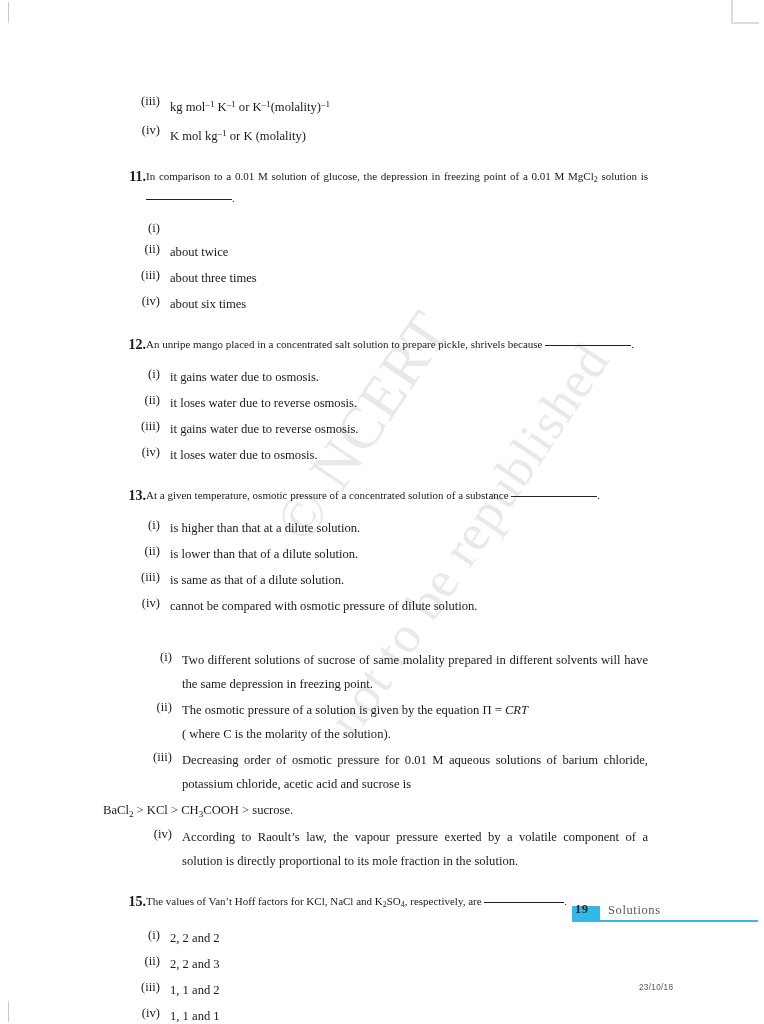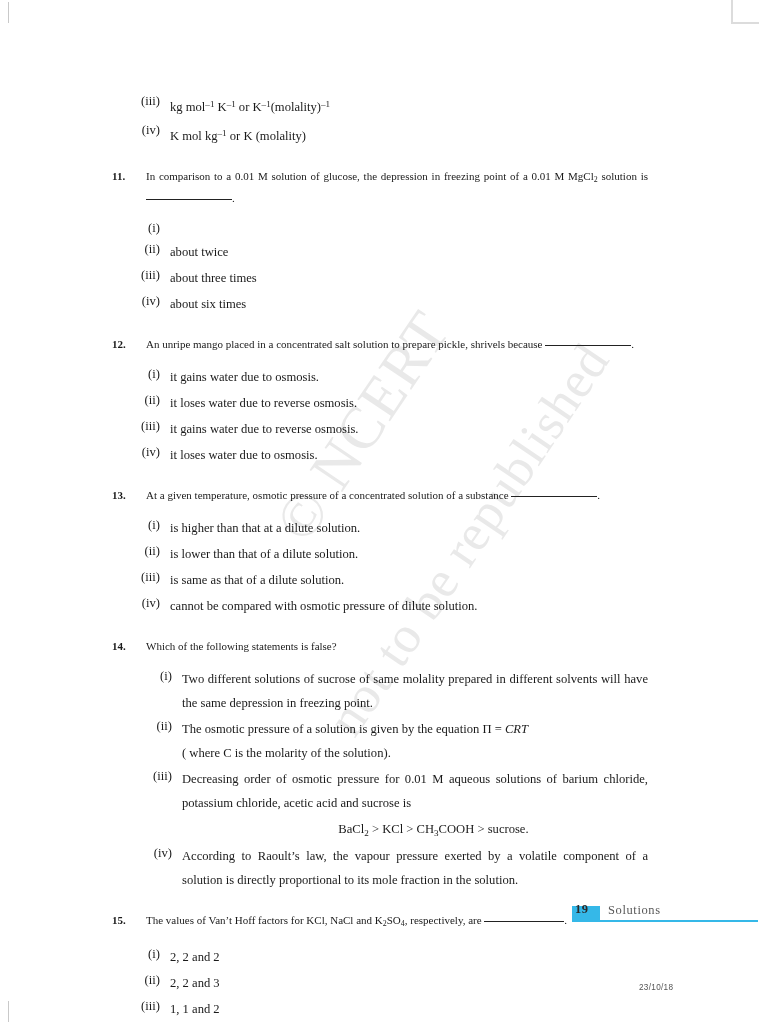--- a/index.html
+++ b/index.html
@@ -73,23 +73,23 @@
   
   .q {
     display: flex;
     align-items: flex-start;
     padding-left: 112px;
     padding-right: 116px;
   }
   .q-num {
     flex: 0 0 34px;
     font-weight: bold;
-    font-size: 11px;
+    font-size: 14px;
     line-height: 19px;
-    text-align: left;
+    text-align: right;
   }
   .q-text {
     flex: 1 1 auto;
     font-size: 11px;
     line-height: 19px;
     text-align: justify;
   }
   .q-text.nojust { text-align: left; }
 
   
@@ -134,21 +134,20 @@
   .gap-sm { height: 9px; }
   .gap-md { height: 15px; }
   .gap-lg { height: 19px; }
   .gap-xl { height: 23px; }
 
   .chem-line {
     padding-left: 103px;
     font-size: 12.6px;
     line-height: 19px;
     margin-top: 5px;
-    text-align: center;
   }
 
   
   #footer {
     position: absolute;
     left: 0;
     top: 898px;
     width: 652px;
     height: 26px;
     z-index: 3;
@@ -290,24 +289,20 @@
         </div>
         <div class="opt">
           <div class="opt-rn">(iii)</div>
           <div class="opt-text">is same as that of a dilute solution.</div>
         </div>
         <div class="opt">
           <div class="opt-rn">(iv)</div>
           <div class="opt-text">cannot be compared with osmotic pressure of dilute solution.</div>
         </div>
         <div class="gap-lg"></div>
-        <div class="q">
-          <div class="q-num">14.</div>
-          <div class="q-text nojust">Which of the following statements is false?</div>
-        </div>
         <div class="gap-sm"></div>
         <div class="opt deep">
           <div class="opt-rn">(i)</div>
           <div class="opt-text just">Two different solutions of sucrose of same molality prepared in different solvents will have the same depression in freezing point.</div>
         </div>
         <div class="opt deep">
           <div class="opt-rn">(ii)</div>
           <div class="opt-text just">The osmotic pressure of a solution is given  by the equation Π = <span class="ital">CRT</span><br>( where C is the molarity of the solution).</div>
         </div>
         <div class="opt deep">

